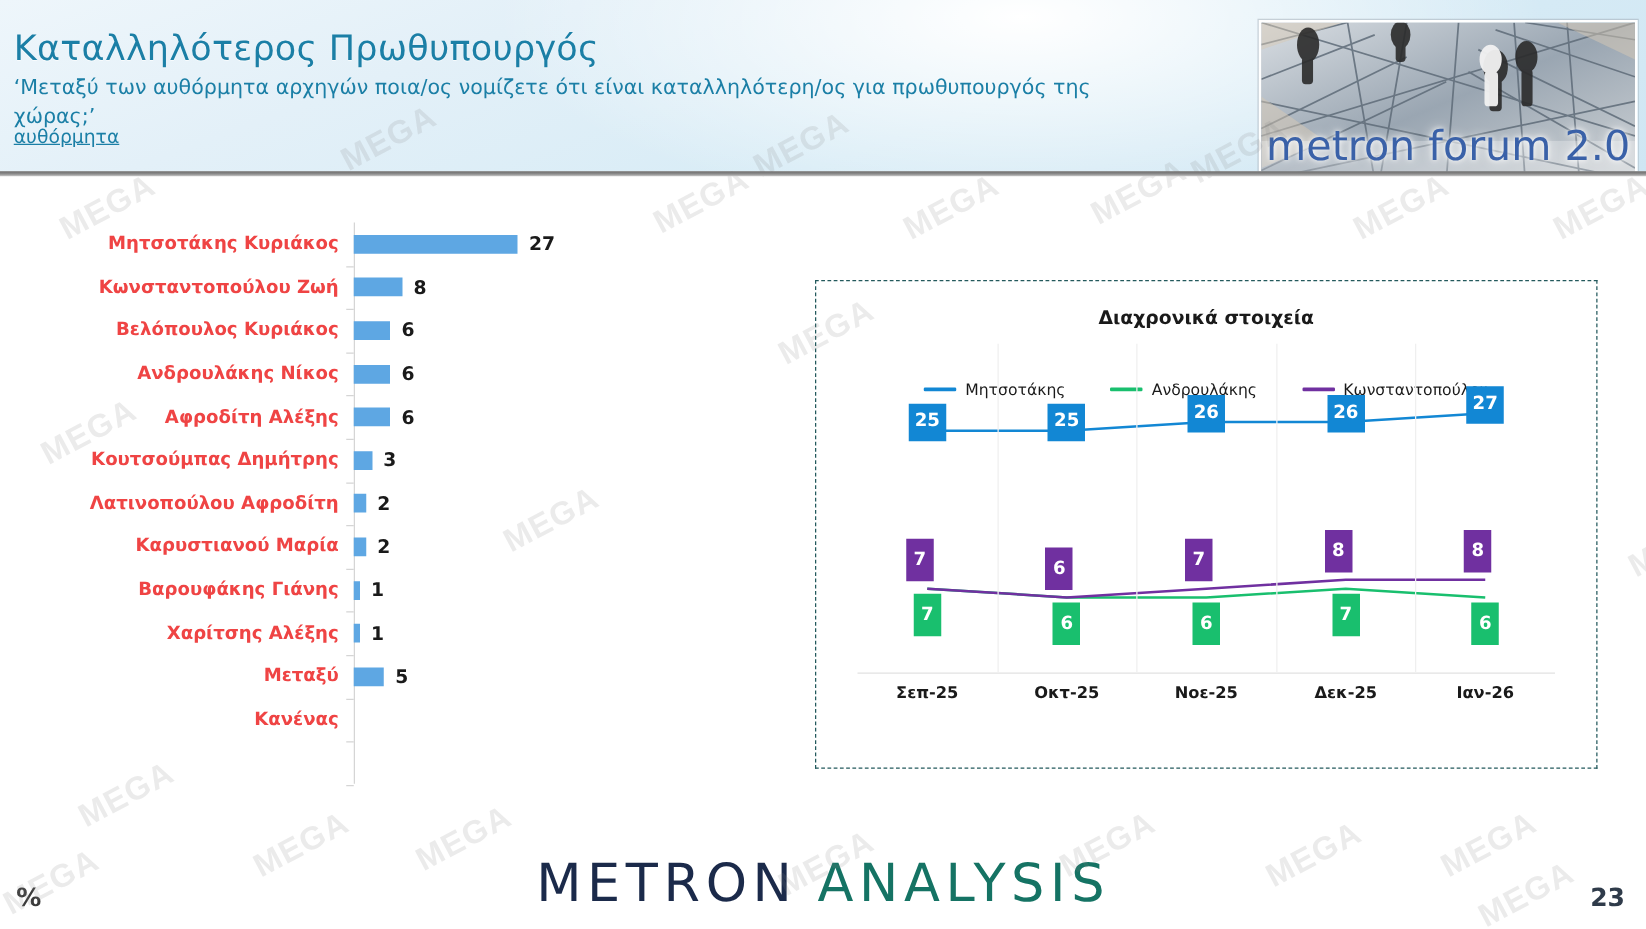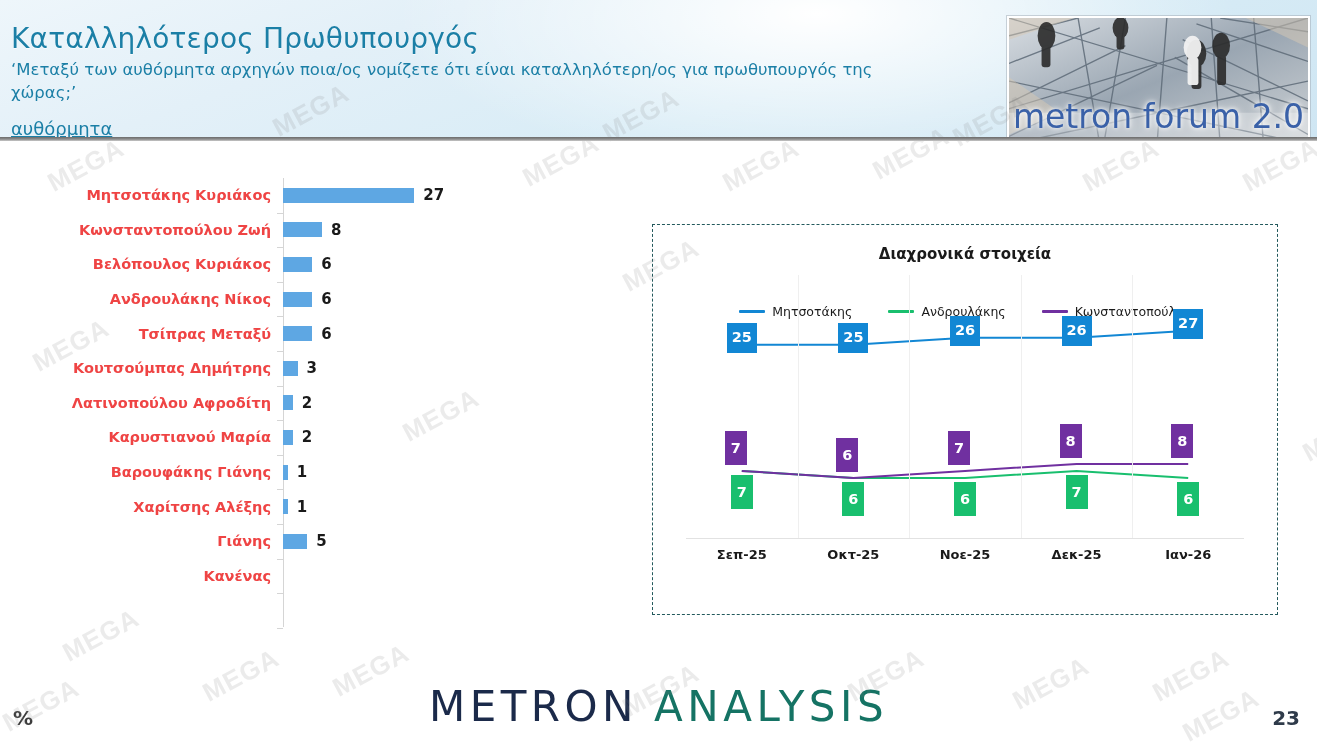--- a/index.html
+++ b/index.html
@@ -34,22 +34,22 @@
     position:absolute;left:11px;top:22px;
     font-family:"DejaVu Sans","Liberation Sans",sans-serif;
     font-size:28px;color:#1b7fa6;font-weight:400;letter-spacing:.2px;
     text-shadow:0 1px 0 rgba(255,255,255,.65);
   }
   #header-sub{
     position:absolute;left:11px;top:58px;width:910px;
     font-size:16.5px;color:#1b7fa6;line-height:23px;
   }
   #header-link{
-    position:absolute;left:11px;top:118px;
-    font-size:18px;color:#1b7fa6;text-decoration:underline;
+    position:absolute;left:11px;top:100px;
+    font-size:15px;color:#1b7fa6;text-decoration:underline;
   }
 
   
   #logo-box{
     position:absolute;right:7px;top:16px;width:303px;height:128px;
     border:2px solid #ffffff;box-sizing:border-box;
     background:linear-gradient(155deg,#c9ccd1 0%,#aab1ba 22%,#8e9aa6 48%,#b9bfc6 70%,#d9d5cf 100%);
     overflow:hidden;box-shadow:0 0 0 1px rgba(160,170,180,.5);
   }
   #logo-box svg{position:absolute;inset:0;}
@@ -196,21 +196,21 @@
         </div>
       </div>
       <div class="bar-row">
         <div class="bar-cat">Ανδρουλάκης Νίκος</div>
         <div class="bar-wrap">
           <div class="bar-rect" style="width: 29.16px; background: rgb(94, 167, 227);"></div>
           <div class="bar-val">6</div>
         </div>
       </div>
       <div class="bar-row">
-        <div class="bar-cat">Τσίπρας Μεταξύ</div>
+        <div class="bar-cat">Αφροδίτη Αλέξης</div>
         <div class="bar-wrap">
           <div class="bar-rect" style="width: 29.16px; background: rgb(94, 167, 227);"></div>
           <div class="bar-val">6</div>
         </div>
       </div>
       <div class="bar-row">
         <div class="bar-cat">Κουτσούμπας Δημήτρης</div>
         <div class="bar-wrap">
           <div class="bar-rect" style="width: 14.58px; background: rgb(94, 167, 227);"></div>
           <div class="bar-val">3</div>
@@ -238,21 +238,21 @@
         </div>
       </div>
       <div class="bar-row">
         <div class="bar-cat">Χαρίτσης Αλέξης</div>
         <div class="bar-wrap">
           <div class="bar-rect" style="width: 4.86px; background: rgb(94, 167, 227);"></div>
           <div class="bar-val">1</div>
         </div>
       </div>
       <div class="bar-row">
-        <div class="bar-cat">Γιάνης</div>
+        <div class="bar-cat">Μεταξύ</div>
         <div class="bar-wrap">
           <div class="bar-rect" style="width: 24.3px; background: rgb(94, 167, 227);"></div>
           <div class="bar-val">5</div>
         </div>
       </div>
       <div class="bar-row">
         <div class="bar-cat">Κανένας</div>
       </div>
     </div>
 <div class="axis-tick" style="top: 34.6px;"></div>

